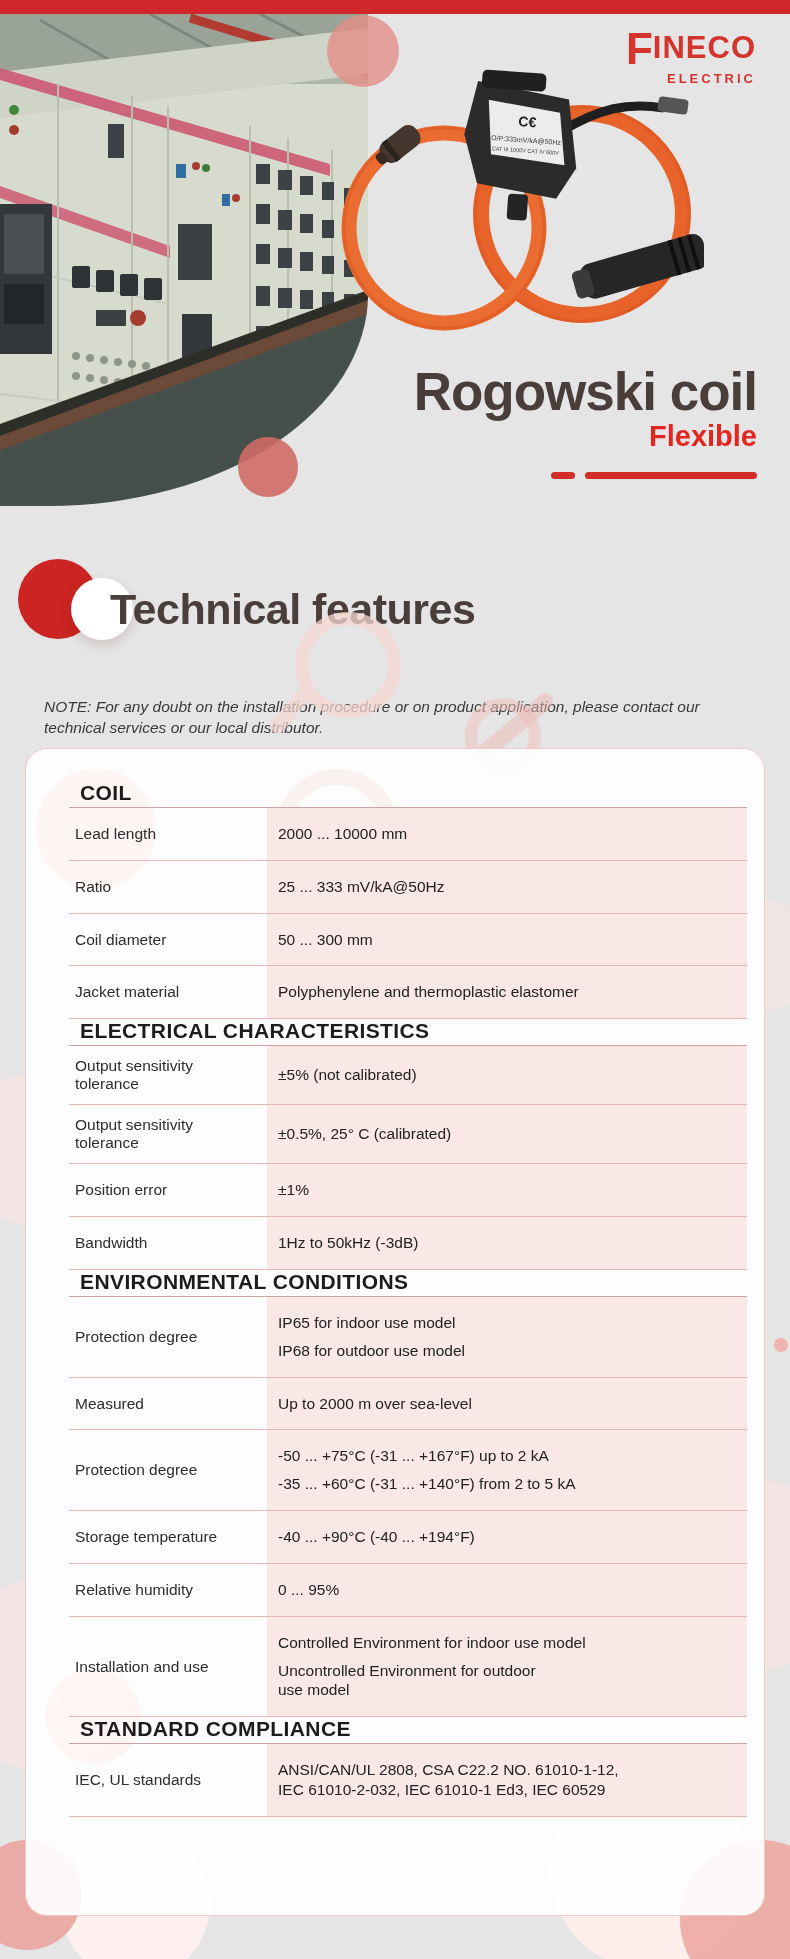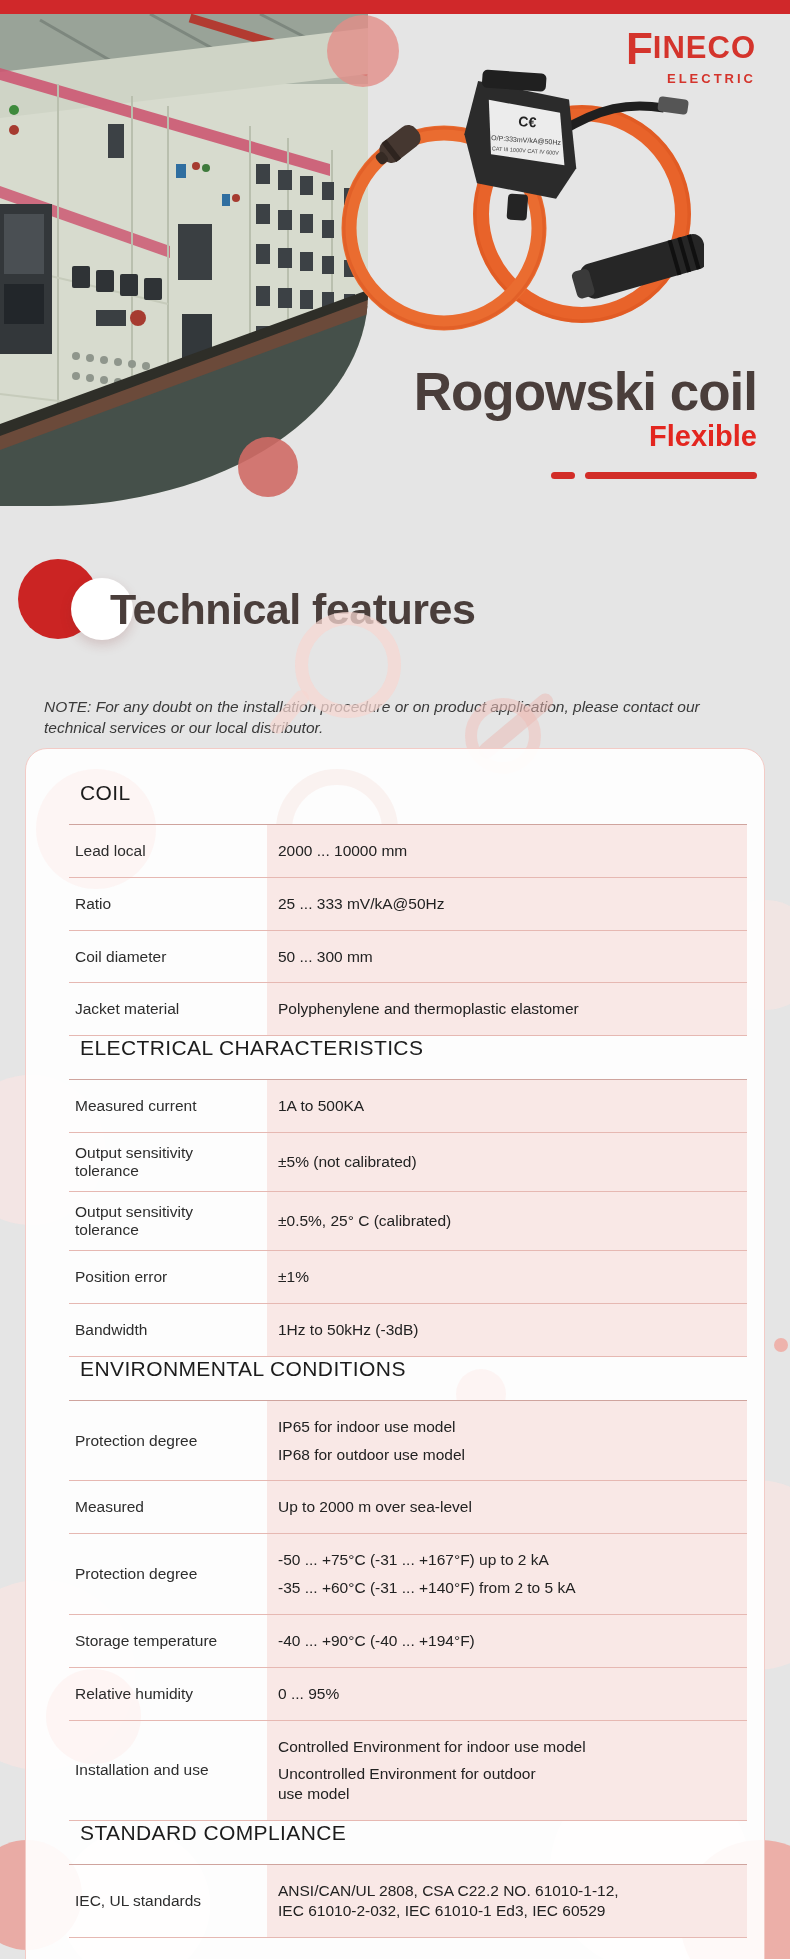--- a/index.html
+++ b/index.html
@@ -47,22 +47,22 @@
   .note{position:absolute;left:44px;top:696px;width:692px;font-style:italic;font-size:15.5px;
         line-height:1.38;color:#3a3a3a;}
 
   
   .card{position:absolute;left:25px;top:748px;width:740px;min-height:1168px;background:rgba(255,255,255,0.92);
         border:1px solid #f3cbc6;border-radius:22px;box-sizing:border-box;
         padding:32px 17px 58px 43px;z-index:3;}
   .card-decor{position:absolute;inset:0;z-index:0;overflow:hidden;border-radius:22px;pointer-events:none;}
   .card-content{position:relative;z-index:1;}
 
-  .spec-title{font-size:21px;font-weight:400;color:#1c1c1c;letter-spacing:.4px;
-              padding:0 0 19px 11px;border-bottom:1px solid #cfa49e;margin-top:18px;}
+  .spec-title{font-size:21px;font-weight:700;color:#1c1c1c;letter-spacing:.4px;
+              padding:0 0 2px 11px;border-bottom:1px solid #cfa49e;margin-top:18px;}
   .spec-title:first-child{margin-top:0;}
   .srow{display:flex;align-items:center;border-bottom:1px solid #e6b8b2;min-height:45px;box-sizing:border-box;}
   .slabel{width:198px;flex:0 0 198px;padding:11px 8px 11px 6px;box-sizing:border-box;
           font-size:15.5px;color:#2d2d2d;}
   .svalue{flex:1;background:#f9e8e6;align-self:stretch;display:flex;flex-direction:column;
           justify-content:center;padding:12px 10px 12px 11px;box-sizing:border-box;
           font-size:15.5px;color:#222222;}
   .svalue .para{margin:4px 0;line-height:1.28;}
   .svalue .vline{line-height:1.28;}
 </style>
@@ -268,21 +268,21 @@
       <div class="ring" style="left:470px;top:380px;width:86px;height:86px;border:15px solid #f6d9d4;opacity:.35;"></div>
       <div class="circle" style="left:20px;top:920px;width:95px;height:95px;background:#fdeeec;opacity:.55;"></div>
       <div class="ring" style="left:600px;top:740px;width:70px;height:70px;border:13px solid #f6d9d4;opacity:.3;"></div>
       <div class="circle" style="left:430px;top:620px;width:50px;height:50px;background:#fdeeec;opacity:.6;"></div>
     </div>
     <div class="card-content" id="tables">
   <div>
     <div class="spec-title">COIL</div>
     <div>
   <div class="srow">
-    <div class="slabel">Lead local</div>
+    <div class="slabel">Lead length</div>
     <div class="svalue">
                 <div class="para">
                   <div class="vline">2000 ... 10000 mm</div>
                 </div>
               </div>
   </div>
 
   <div class="srow">
     <div class="slabel">Ratio</div>
     <div class="svalue">
@@ -308,28 +308,20 @@
                   <div class="vline">Polyphenylene and thermoplastic elastomer</div>
                 </div>
               </div>
   </div>
 </div>
   </div>
 
   <div>
     <div class="spec-title">ELECTRICAL CHARACTERISTICS</div>
     <div>
-  <div class="srow">
-    <div class="slabel">Measured current</div>
-    <div class="svalue">
-                <div class="para">
-                  <div class="vline">1A to 500KA</div>
-                </div>
-              </div>
-  </div>
 
   <div class="srow">
     <div class="slabel">Output sensitivity tolerance</div>
     <div class="svalue">
                 <div class="para">
                   <div class="vline">±5% (not calibrated)</div>
                 </div>
               </div>
   </div>
 

